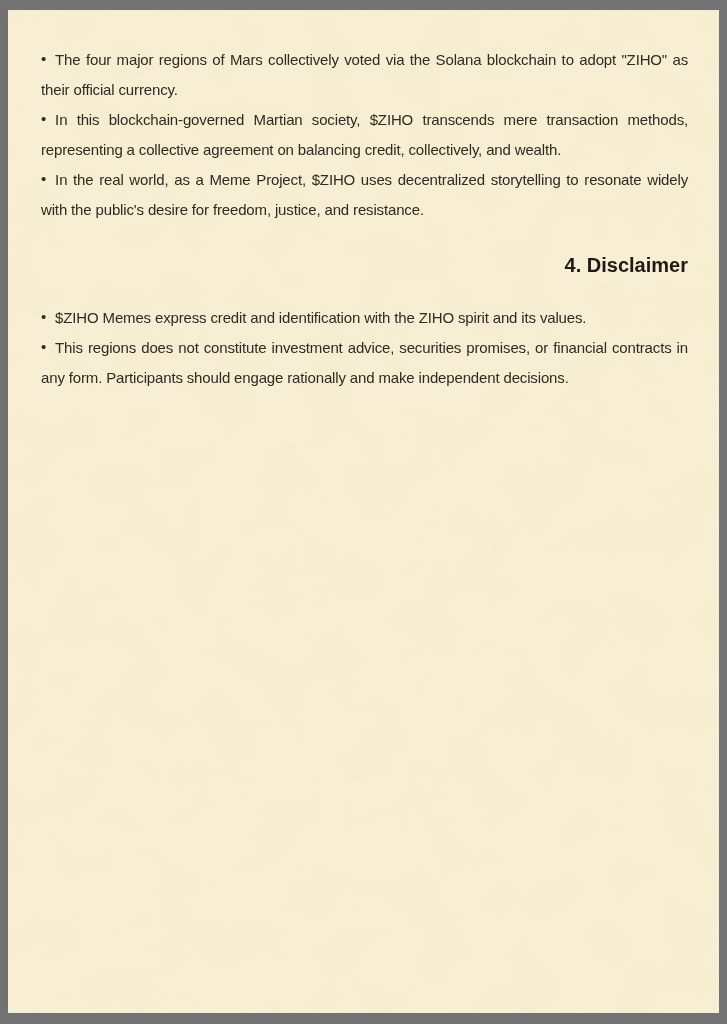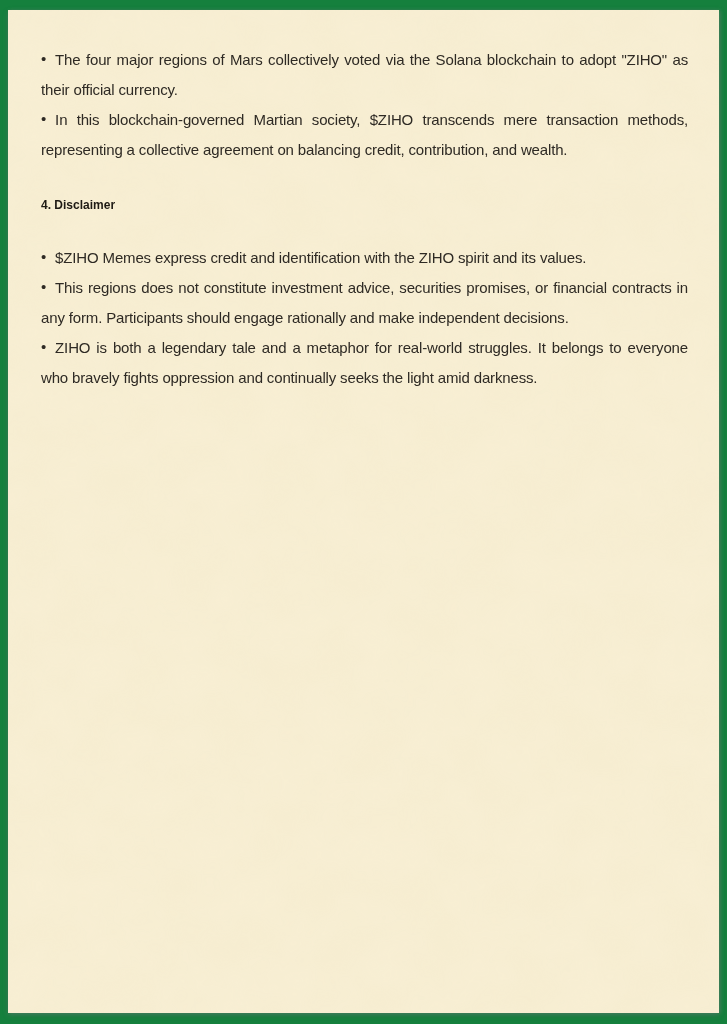--- a/index.html
+++ b/index.html
@@ -8,21 +8,21 @@
     width: 727px;
     height: 1024px;
     overflow: hidden;
     background: #f3f4f6;
     font-family: "Liberation Sans", "DejaVu Sans", sans-serif;
   }
   .backdrop {
     position: relative;
     width: 727px;
     height: 1024px;
-    background: #15803d;
+    background: #737373;
   }
   .page {
     position: absolute;
     left: 8px;
     top: 10px;
     width: 711px;
     height: 1003px;
     background: #f8efd4;
     box-shadow: 0 2px 5px rgba(110,112,122,0.45), 2px 0 4px rgba(130,132,140,0.25);
     overflow: hidden;
@@ -51,25 +51,26 @@
     text-align: justify;
     color: #2e2a24;
   }
   p.bullet-para .bullet-marker {
     display: inline-block;
     margin-right: 9px;
     transform: translateY(-1px);
   }
   h2.section-heading {
     margin: 27px 0 25px 0;
-    font-size: 12px;
+    font-size: 20px;
     font-weight: bold;
     color: #1e1a14;
     letter-spacing: 0;
     line-height: 26px;
+    text-align: right;
   }
 </style>
 </head>
 <body>
 
 <div class="backdrop">
   <div class="page">
 
     <svg class="paper-texture" width="711" height="1003" xmlns="http://www.w3.org/2000/svg" preserveAspectRatio="none">
       <filter id="mottle" x="0" y="0" width="100%" height="100%">
@@ -78,25 +79,25 @@
                   0 0 0 0 0.80
                   0 0 0 0 0.58
                   0 0 0 0.55 0"></feColorMatrix>
       </filter>
       <rect x="0" y="0" width="711" height="1003" filter="url(#mottle)"></rect>
     </svg>
 
     <div class="content">
 
       <p class="bullet-para"><span class="bullet-marker">•</span><span>The four major regions of Mars collectively voted via the Solana blockchain to adopt "ZIHO" as their official currency.</span></p>
-      <p class="bullet-para"><span class="bullet-marker">•</span><span>In this blockchain-governed Martian society, $ZIHO transcends mere transaction methods, representing a collective agreement on balancing credit, contribution, and wealth.</span></p>
+      <p class="bullet-para"><span class="bullet-marker">•</span><span>In this blockchain-governed Martian society, $ZIHO transcends mere transaction methods, representing a collective agreement on balancing credit, collectively, and wealth.</span></p>
+      <p class="bullet-para"><span class="bullet-marker">•</span><span>In the real world, as a Meme Project, $ZIHO uses decentralized storytelling to resonate widely with the public's desire for freedom, justice, and resistance.</span></p>
 
       <h2 class="section-heading">4. Disclaimer</h2>
 
       <p class="bullet-para"><span class="bullet-marker">•</span><span>$ZIHO Memes express credit and identification with the ZIHO spirit and its values.</span></p>
       <p class="bullet-para"><span class="bullet-marker">•</span><span>This regions does not constitute investment advice, securities promises, or financial contracts in any form. Participants should engage rationally and make independent decisions.</span></p>
 
 
-      <p class="bullet-para"><span class="bullet-marker">•</span><span>ZIHO is both a legendary tale and a metaphor for real-world struggles. It belongs to everyone who bravely fights oppression and continually seeks the light amid darkness.</span></p>
 
     </div>
   </div>
 </div>
 
 </body></html>

